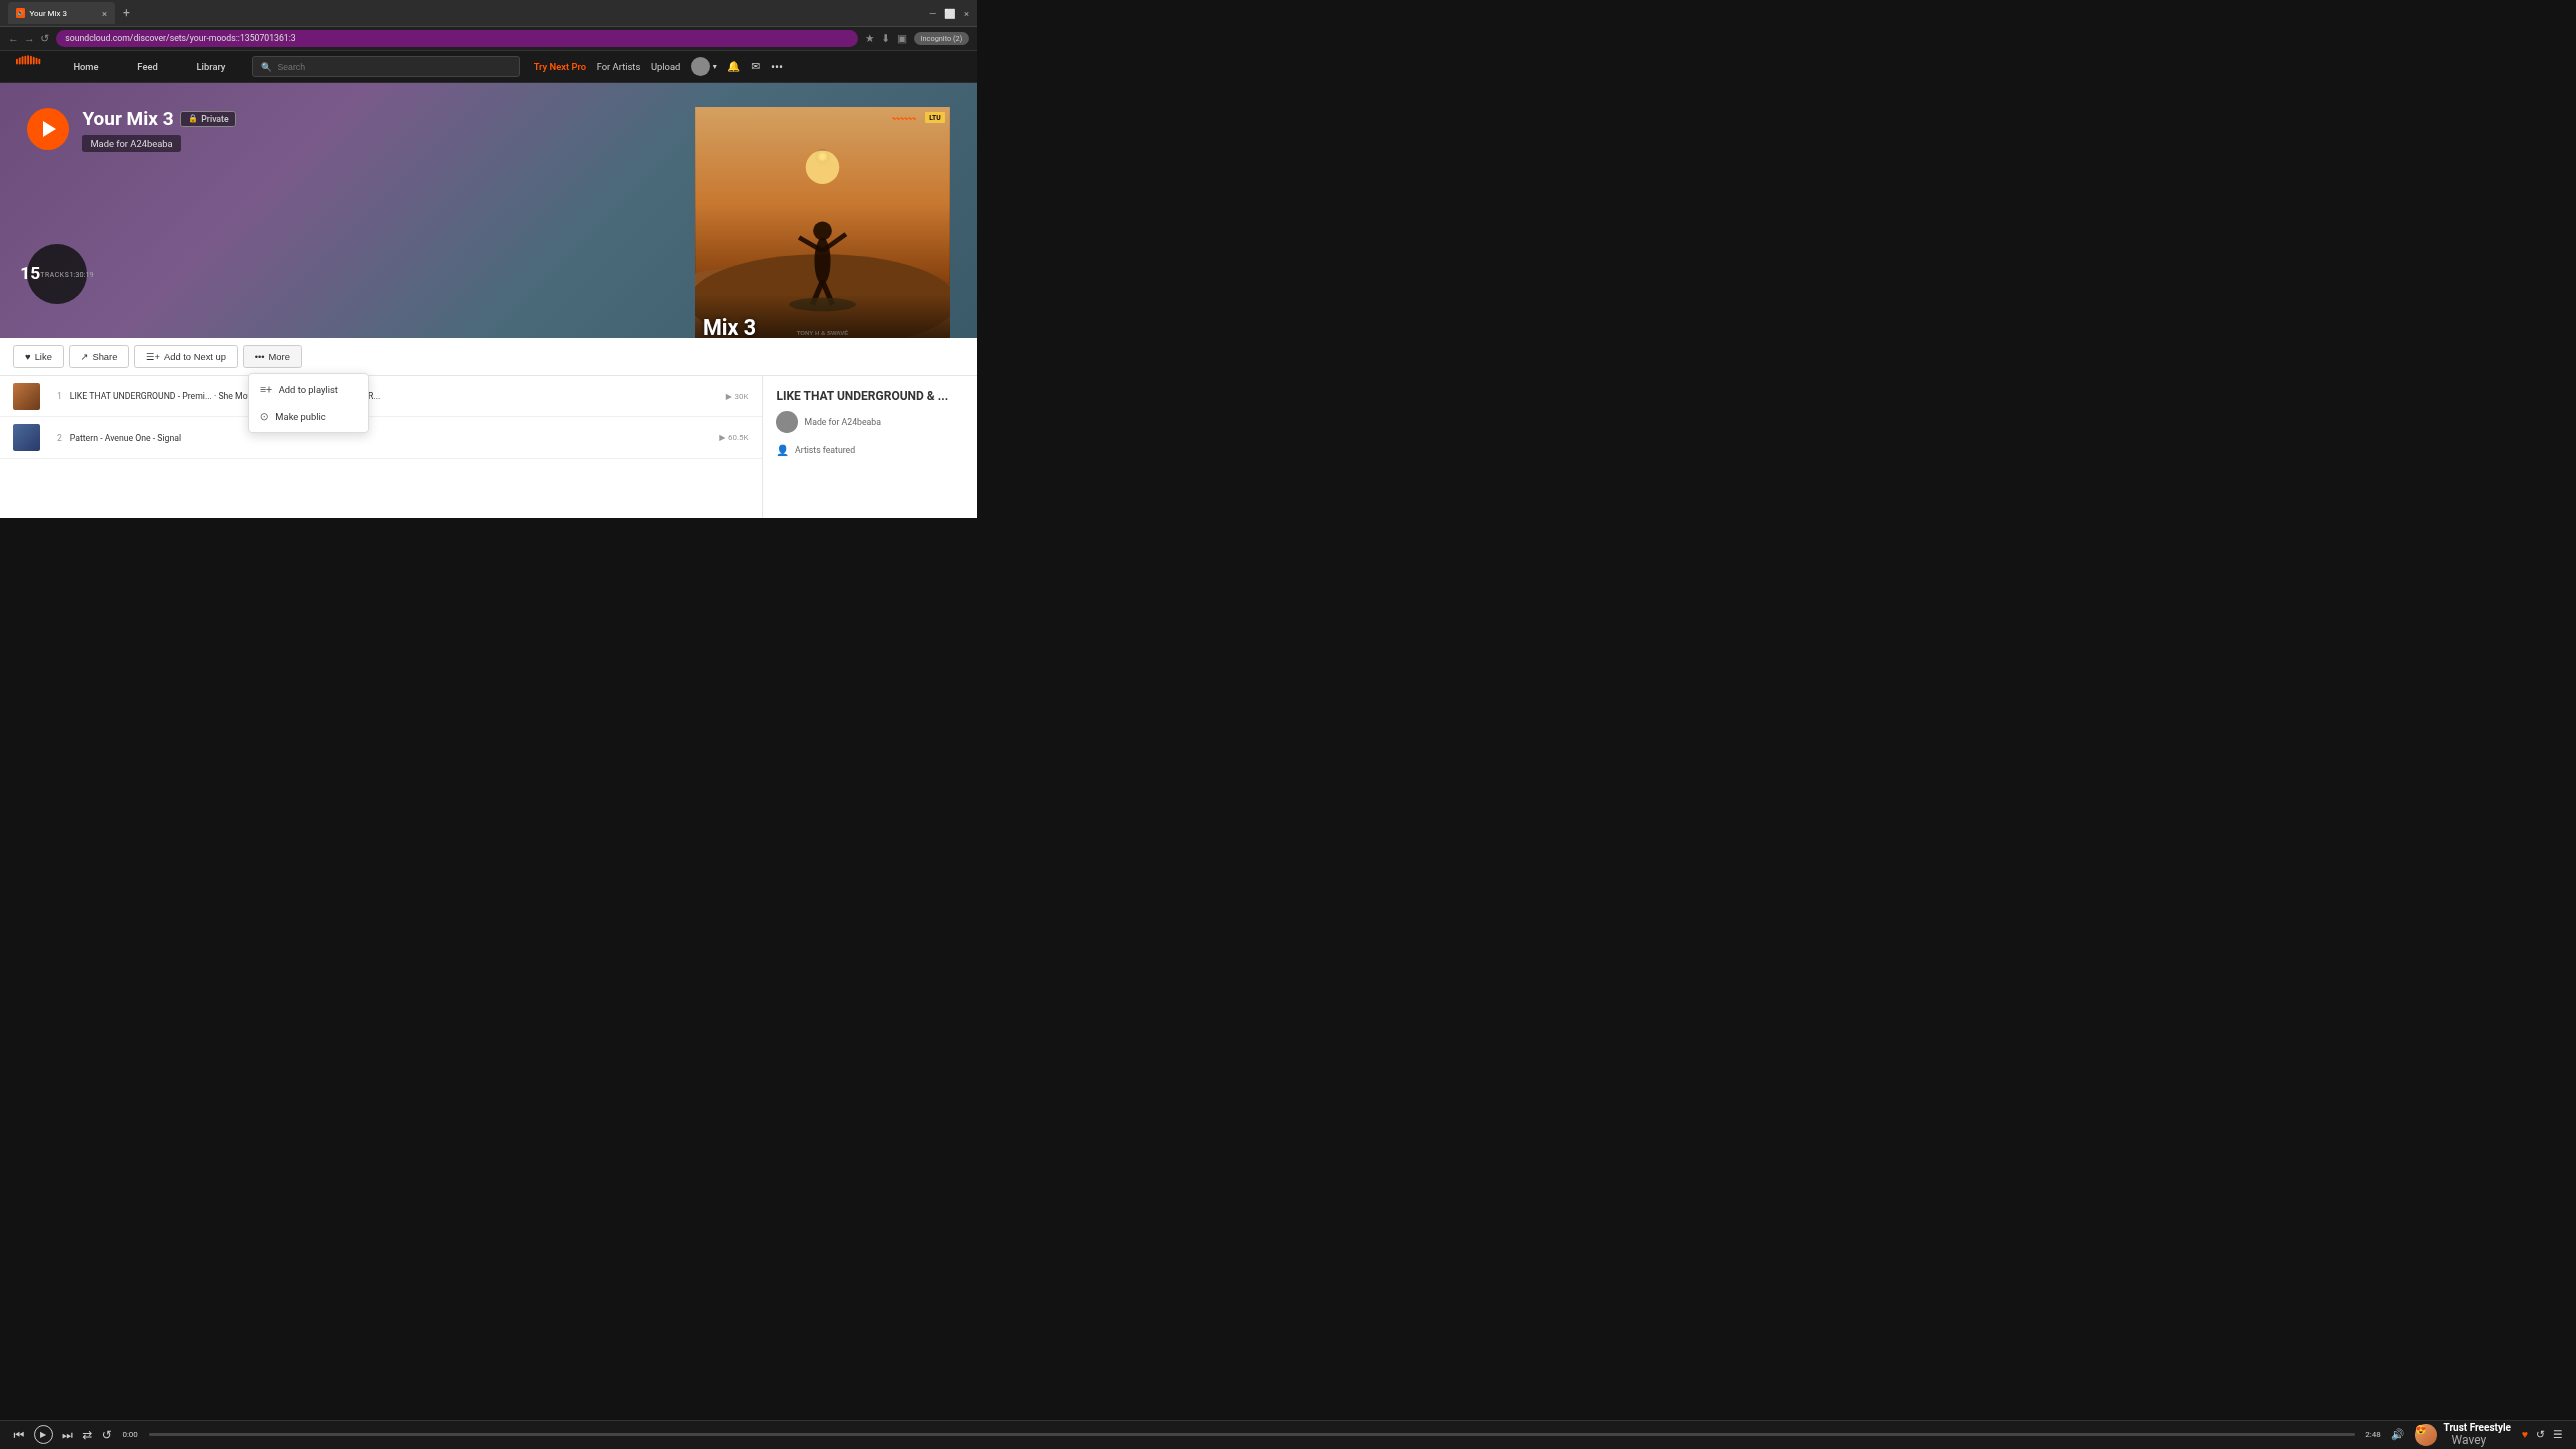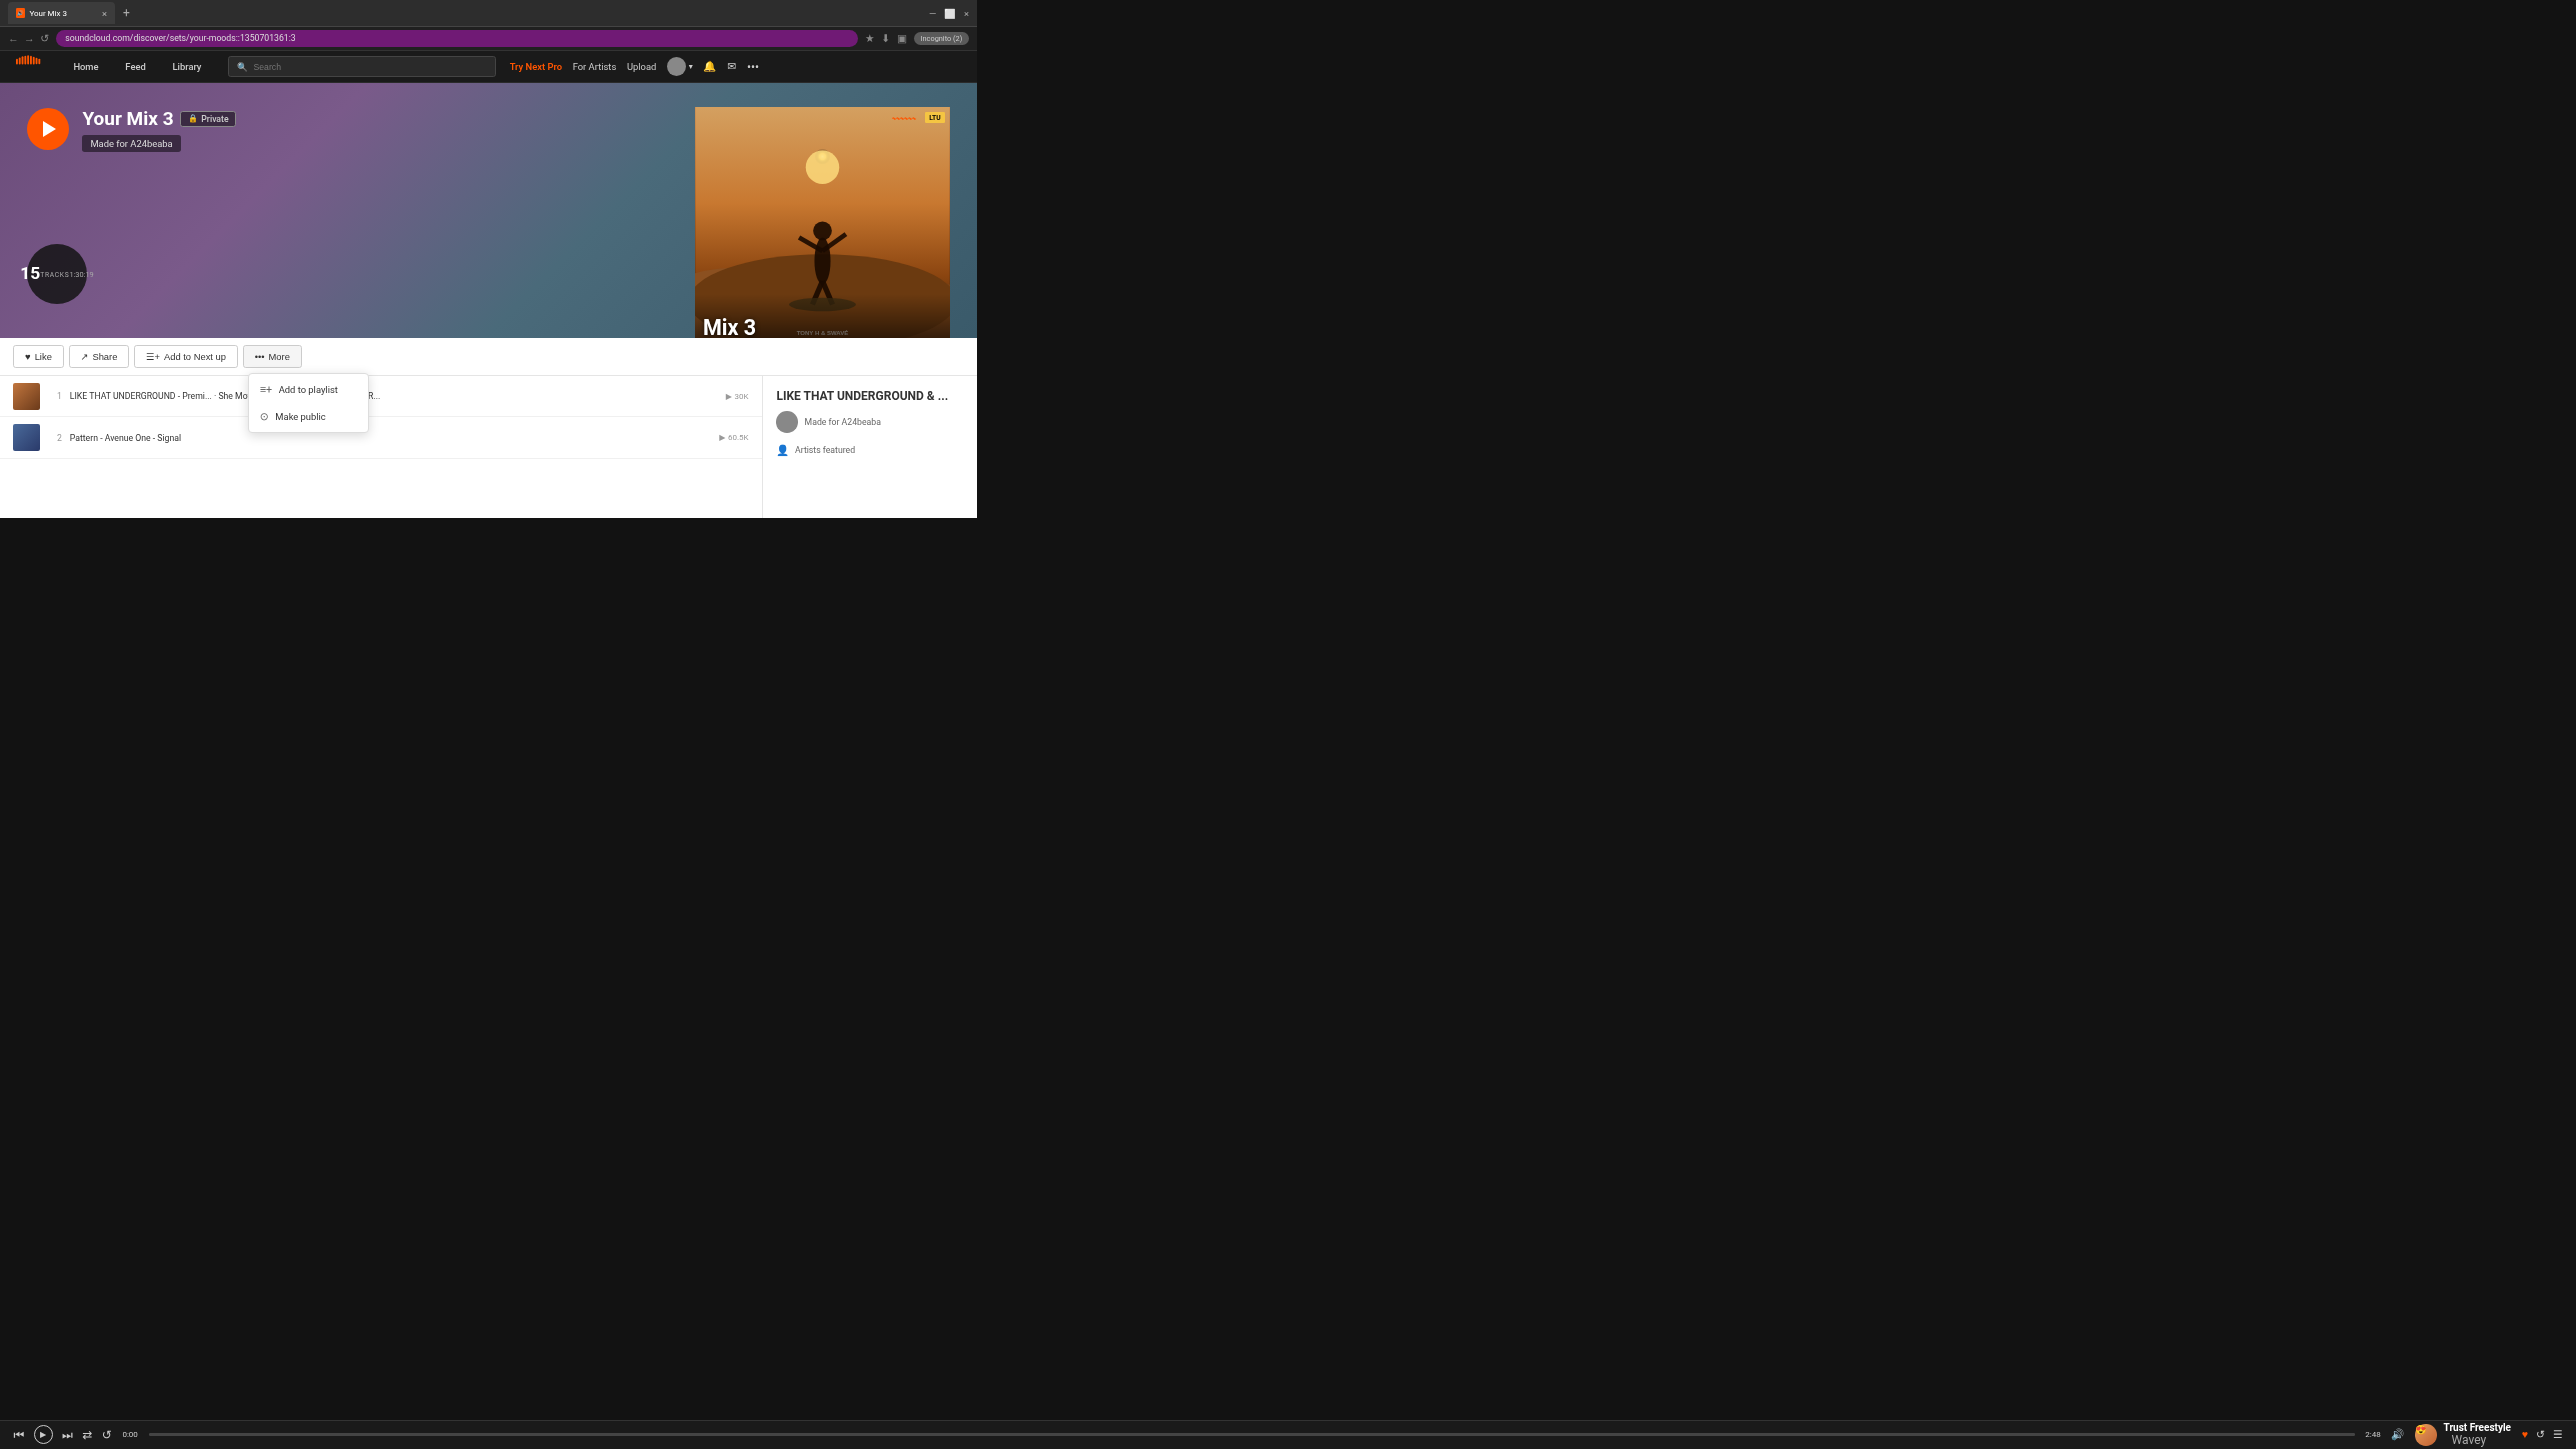--- a/index.html
+++ b/index.html
@@ -125,21 +125,21 @@
     }
     .sc-logo {
       width: 28px;
       height: 28px;
       margin-right: 16px;
       flex-shrink: 0;
     }
     .sc-logo svg { width: 28px; height: 16px; }
     .nav-links {
       display: flex;
-      gap: 0;
+      gap: 12px;
       margin-right: 13.4px;
     }
     .nav-link {
       padding: 9.4px 13.4px;
       color: #ccc;
       font-size: 9.4px;
       font-weight: 500;
       cursor: pointer;
       white-space: nowrap;
     }

